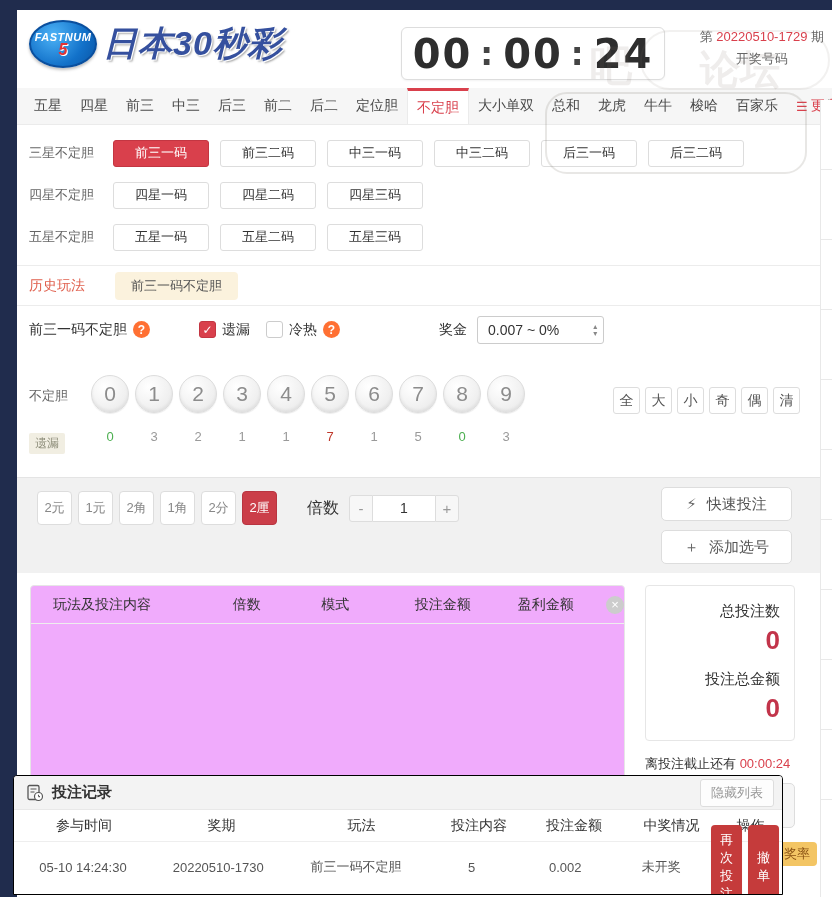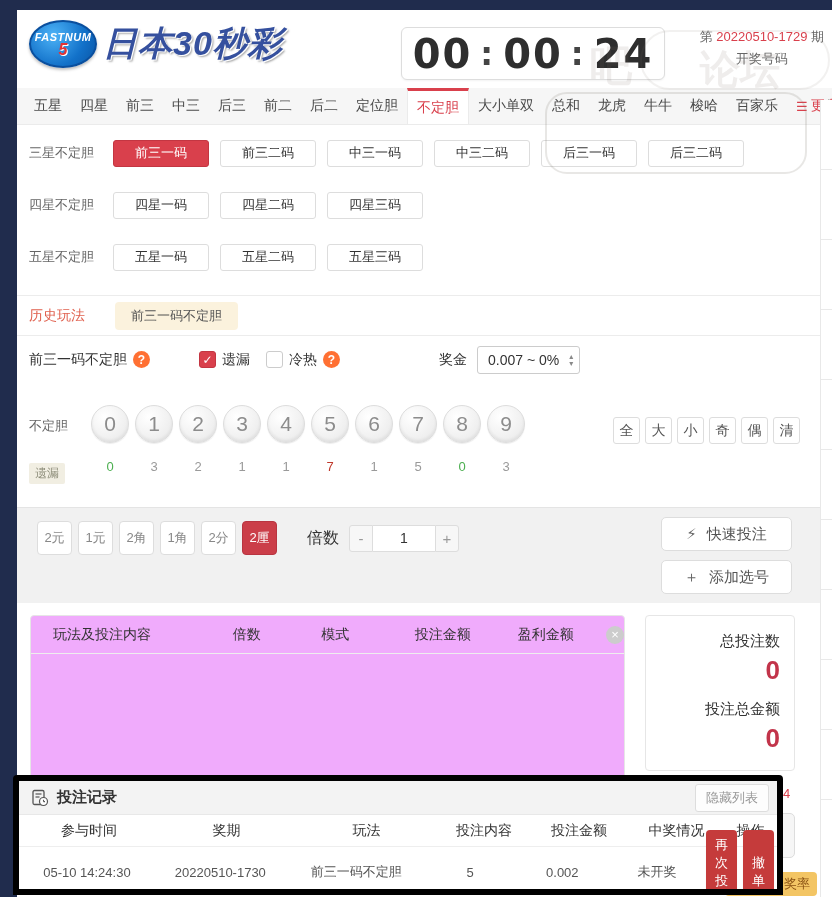--- a/index.html
+++ b/index.html
@@ -27,38 +27,38 @@
   
   .nav { position:relative; height:37px; background:#f6f6f6; border-bottom:1px solid #ebebeb; display:flex; align-items:stretch; padding-left:8px; }
   .nav-item { display:flex; align-items:center; padding:0 9px; font-size:14px; color:#4a4a4a; cursor:pointer; white-space:nowrap; }
   .nav-item.active { background:#fff; color:#d9404c; border-top:3px solid #d9404c; border-left:1px solid #ebebeb; border-right:1px solid #ebebeb; }
   .nav-item.more { color:#d9404c; }
   .more-icon { color:#d9404c; font-size:13px; margin-right:3px; }
   .nav-partial { position:absolute; right:-4px; top:10px; font-size:14px; color:#4a4a4a; }
 
   
   .plays { padding:10px 0 4px 12px; background:#fff; }
-  .play-row { display:flex; align-items:center; height:36px; margin-bottom:16px; }
+  .play-row { display:flex; align-items:center; height:36px; margin-bottom:6px; }
   .play-row .row-label { width:84px; font-size:13px; color:#666; }
   .btn-play { width:96px; height:27px; margin-right:11px; background:#fff; border:1px solid #ddd; border-radius:3px; font-size:13px; color:#333; display:flex; align-items:center; justify-content:center; cursor:pointer; }
   .btn-play.active { background:#d9404c; border-color:#c33642; color:#fff; }
 
   
   .history { height:40px; border-top:1px solid #ececec; display:flex; align-items:center; padding-left:12px; background:#fff; }
   .history-label { font-size:14px; color:#e0614f; margin-right:30px; }
   .history-tag { background:#fbf2dd; color:#555; font-size:13px; padding:5px 16px; border-radius:4px; cursor:pointer; }
 
   
   .settings { height:48px; border-top:1px solid #ececec; display:flex; align-items:center; padding-left:12px; background:#fff; font-size:14px; color:#333; }
   .help-icon { display:inline-flex; width:17px; height:17px; border-radius:50%; background:#ff7033; color:#fff; font-size:12px; font-weight:bold; align-items:center; justify-content:center; margin-left:6px; cursor:pointer; }
   .cb { width:17px; height:17px; border-radius:3px; border:1px solid #ccc; background:#fff; display:inline-flex; align-items:center; justify-content:center; margin-right:6px; cursor:pointer; }
   .cb.checked { background:#d9404c; border-color:#c33642; }
   .cb.checked::after { content:"✓"; color:#fff; font-size:12px; font-weight:bold; }
   .settings .grp { display:flex; align-items:center; }
-  .prize-select { display:inline-flex; align-items:center; border:1px solid #ccc; border-radius:3px; height:28px; padding:0 6px 0 10px; margin-left:10px; background:#fff; cursor:pointer; font-size:14px; color:#333; }
+  .prize-select { display:inline-flex; align-items:center; border:1px solid #ccc; border-radius:3px; height:28px; padding:0 6px 0 10px; margin-left:10px; background:#fff; cursor:pointer; font-size:14px; color:#333;gap:24px; }
   .spinner { display:inline-flex; flex-direction:column; margin-left:10px; line-height:7px; color:#888; font-size:8px; }
 
   
   .numbers { position:relative; height:124px; background:#fff; }
   .balls-wrap { position:absolute; left:12px; top:22px; display:flex; }
   .label-col { width:62px; padding-top:12px; }
   .label-col .lbl1 { font-size:13px; color:#666; }
   .label-col .lbl2 { margin-top:28px; display:inline-block; font-size:12px; color:#8a8a76; background:#f1eee2; padding:2px 6px; border-radius:2px; }
   .ball-col { width:38px; margin-right:6px; text-align:center; }
   .ball { width:38px; height:38px; border-radius:50%; border:1px solid #ddd; background:radial-gradient(circle at 35% 30%, #ffffff, #ededed 75%, #e2e2e2); box-shadow:inset 0 -2px 3px rgba(0,0,0,.06), 0 1px 1px rgba(0,0,0,.08); display:flex; align-items:center; justify-content:center; font-size:21px; color:#8c8c8c; cursor:pointer; }
@@ -102,21 +102,21 @@
   .panel-card .pnum { font-size:26px; color:#c2344a; margin:4px 0 14px; font-weight:bold; }
   .panel-card .pnum:last-child { margin-bottom:0; }
   .deadline { margin-top:14px; font-size:13px; color:#333; white-space:nowrap; }
   .btn-submit { margin-top:10px; width:150px; height:45px; background:#f6f6f6; border:1px solid #ddd; border-radius:5px; color:#c9c9c9; font-size:20px; display:flex; align-items:center; justify-content:center; cursor:pointer; }
   .chase-row { margin-top:14px; display:flex; align-items:center; white-space:nowrap; }
   .radio { width:16px; height:16px; border-radius:50%; border:1px solid #ccc; background:#fff; margin-right:6px; flex:none; cursor:pointer; }
   .chase-label { font-size:13px; color:#666; margin-right:6px; cursor:pointer; }
   .promo-tag { background:#f3c564; color:#8a5213; font-size:13px; padding:3px 7px; border-radius:4px; }
 
   
-  .records { position:absolute; left:13px; top:775px; width:770px; height:120px; border:6px solid #000000; border-radius:4px 4px 0 0; background:#fff; overflow:hidden; }
+  .records { position:absolute; left:13px; top:775px; width:770px; height:120px; border:1px solid #000000; border-radius:4px 4px 0 0; background:#fff; overflow:hidden; }
   .rec-head { height:34px; background:#f3f3f3; border-bottom:1px solid #e8e8e8; display:flex; align-items:center; padding:0 8px 0 12px; }
   .rec-title { font-size:15px; color:#333; font-weight:bold; margin-left:8px; flex:1; }
   .btn-hide { background:#fdfdfd; border:1px solid #ddd; border-radius:3px; color:#999; font-size:13px; padding:4px 10px; cursor:pointer; }
   .rec-thead { display:flex; align-items:center; height:32px; border-bottom:1px solid #eee; font-size:14px; color:#333; }
   .rec-row { display:flex; align-items:center; height:50px; font-size:13px; color:#555; }
   .rc1 { width:140px; text-align:center; }
   .rc2 { width:135px; text-align:center; }
   .rc3 { width:145px; text-align:center; }
   .rc4 { width:90px; text-align:center; }
   .rc5 { width:100px; text-align:center; }

